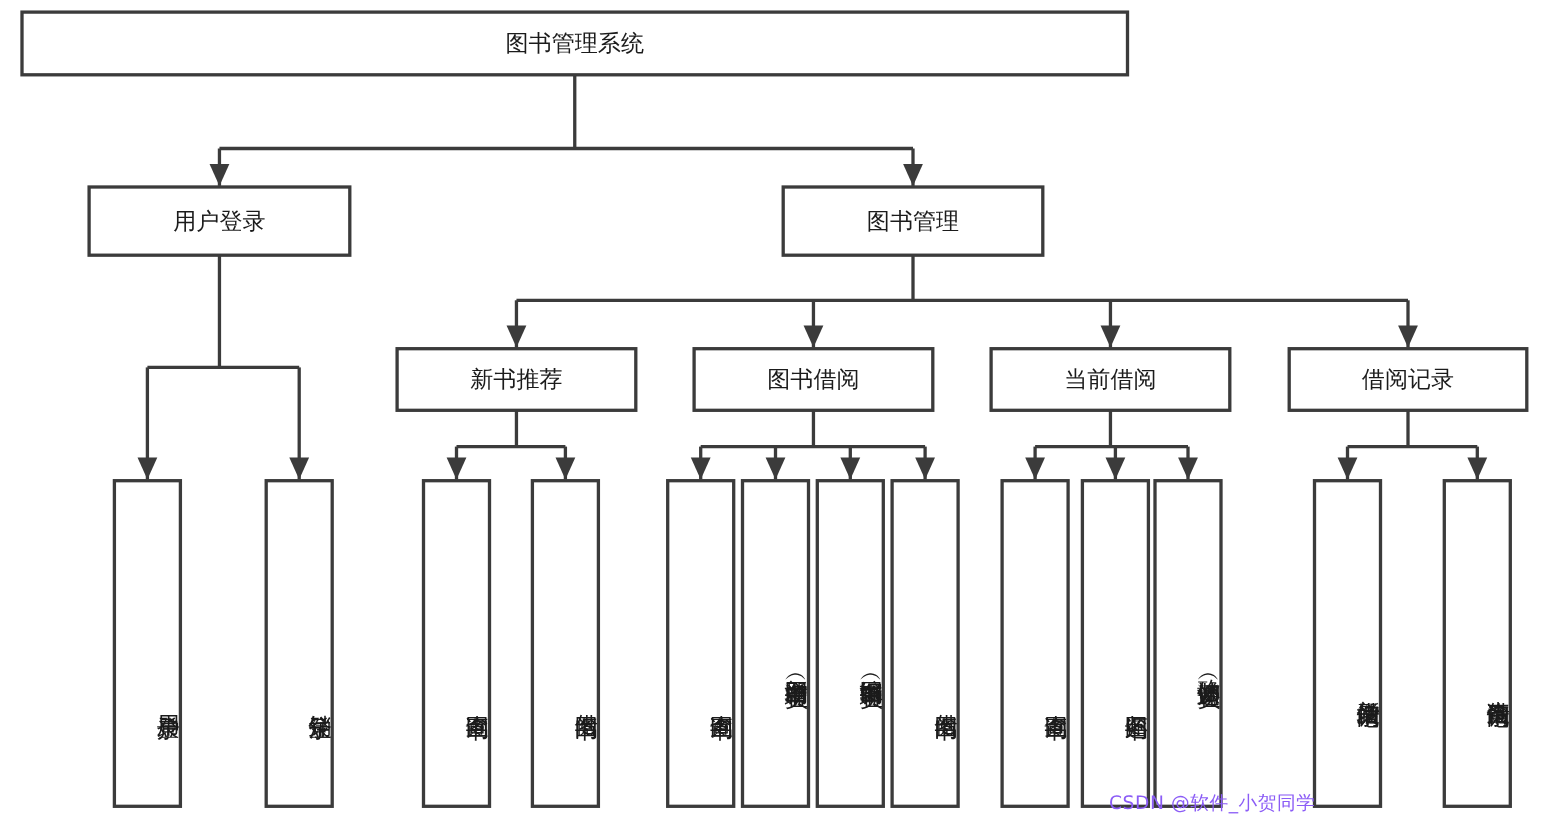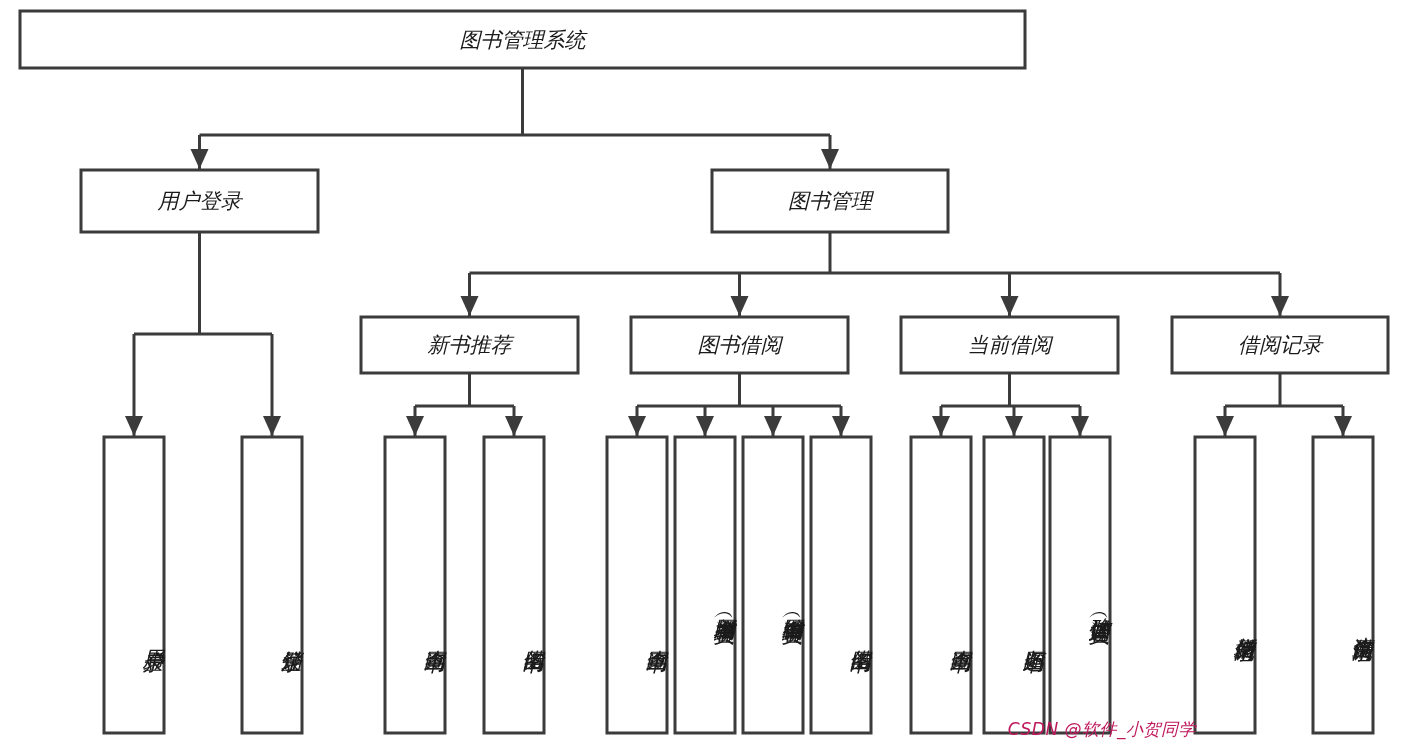--- a/index.html
+++ b/index.html
@@ -11,21 +11,20 @@
     width: 1405px;
     height: 747px;
     font-family: "DejaVu Sans", "Liberation Sans", sans-serif;
     overflow: hidden;
   }
   #diagram-root {
     position: relative;
     width: 1210px;
     height: 747px;
     background: #ffffff;
-    font-style: italic;
   }
   svg.diagram-canvas {
     position: absolute;
     left: 0;
     top: 0;
     width: 1405px;
     height: 747px;
     display: block;
   }
   .node-rect {
@@ -64,21 +63,21 @@
     justify-content: center;
     white-space: nowrap;
     pointer-events: none;
   }
   .watermark {
     position: absolute;
     right: 14px;
     bottom: 6px;
     font-family: "DejaVu Sans", "Liberation Sans", sans-serif;
     font-size: 17px;
-    color: #be185d;
+    color: #8b5cf6;
     letter-spacing: 0.5px;
     white-space: nowrap;
   }
 </style>
 </head>
 <body>
 
 <div id="diagram-root">
 
   <svg class="diagram-canvas" viewBox="0 0 1405 747">

